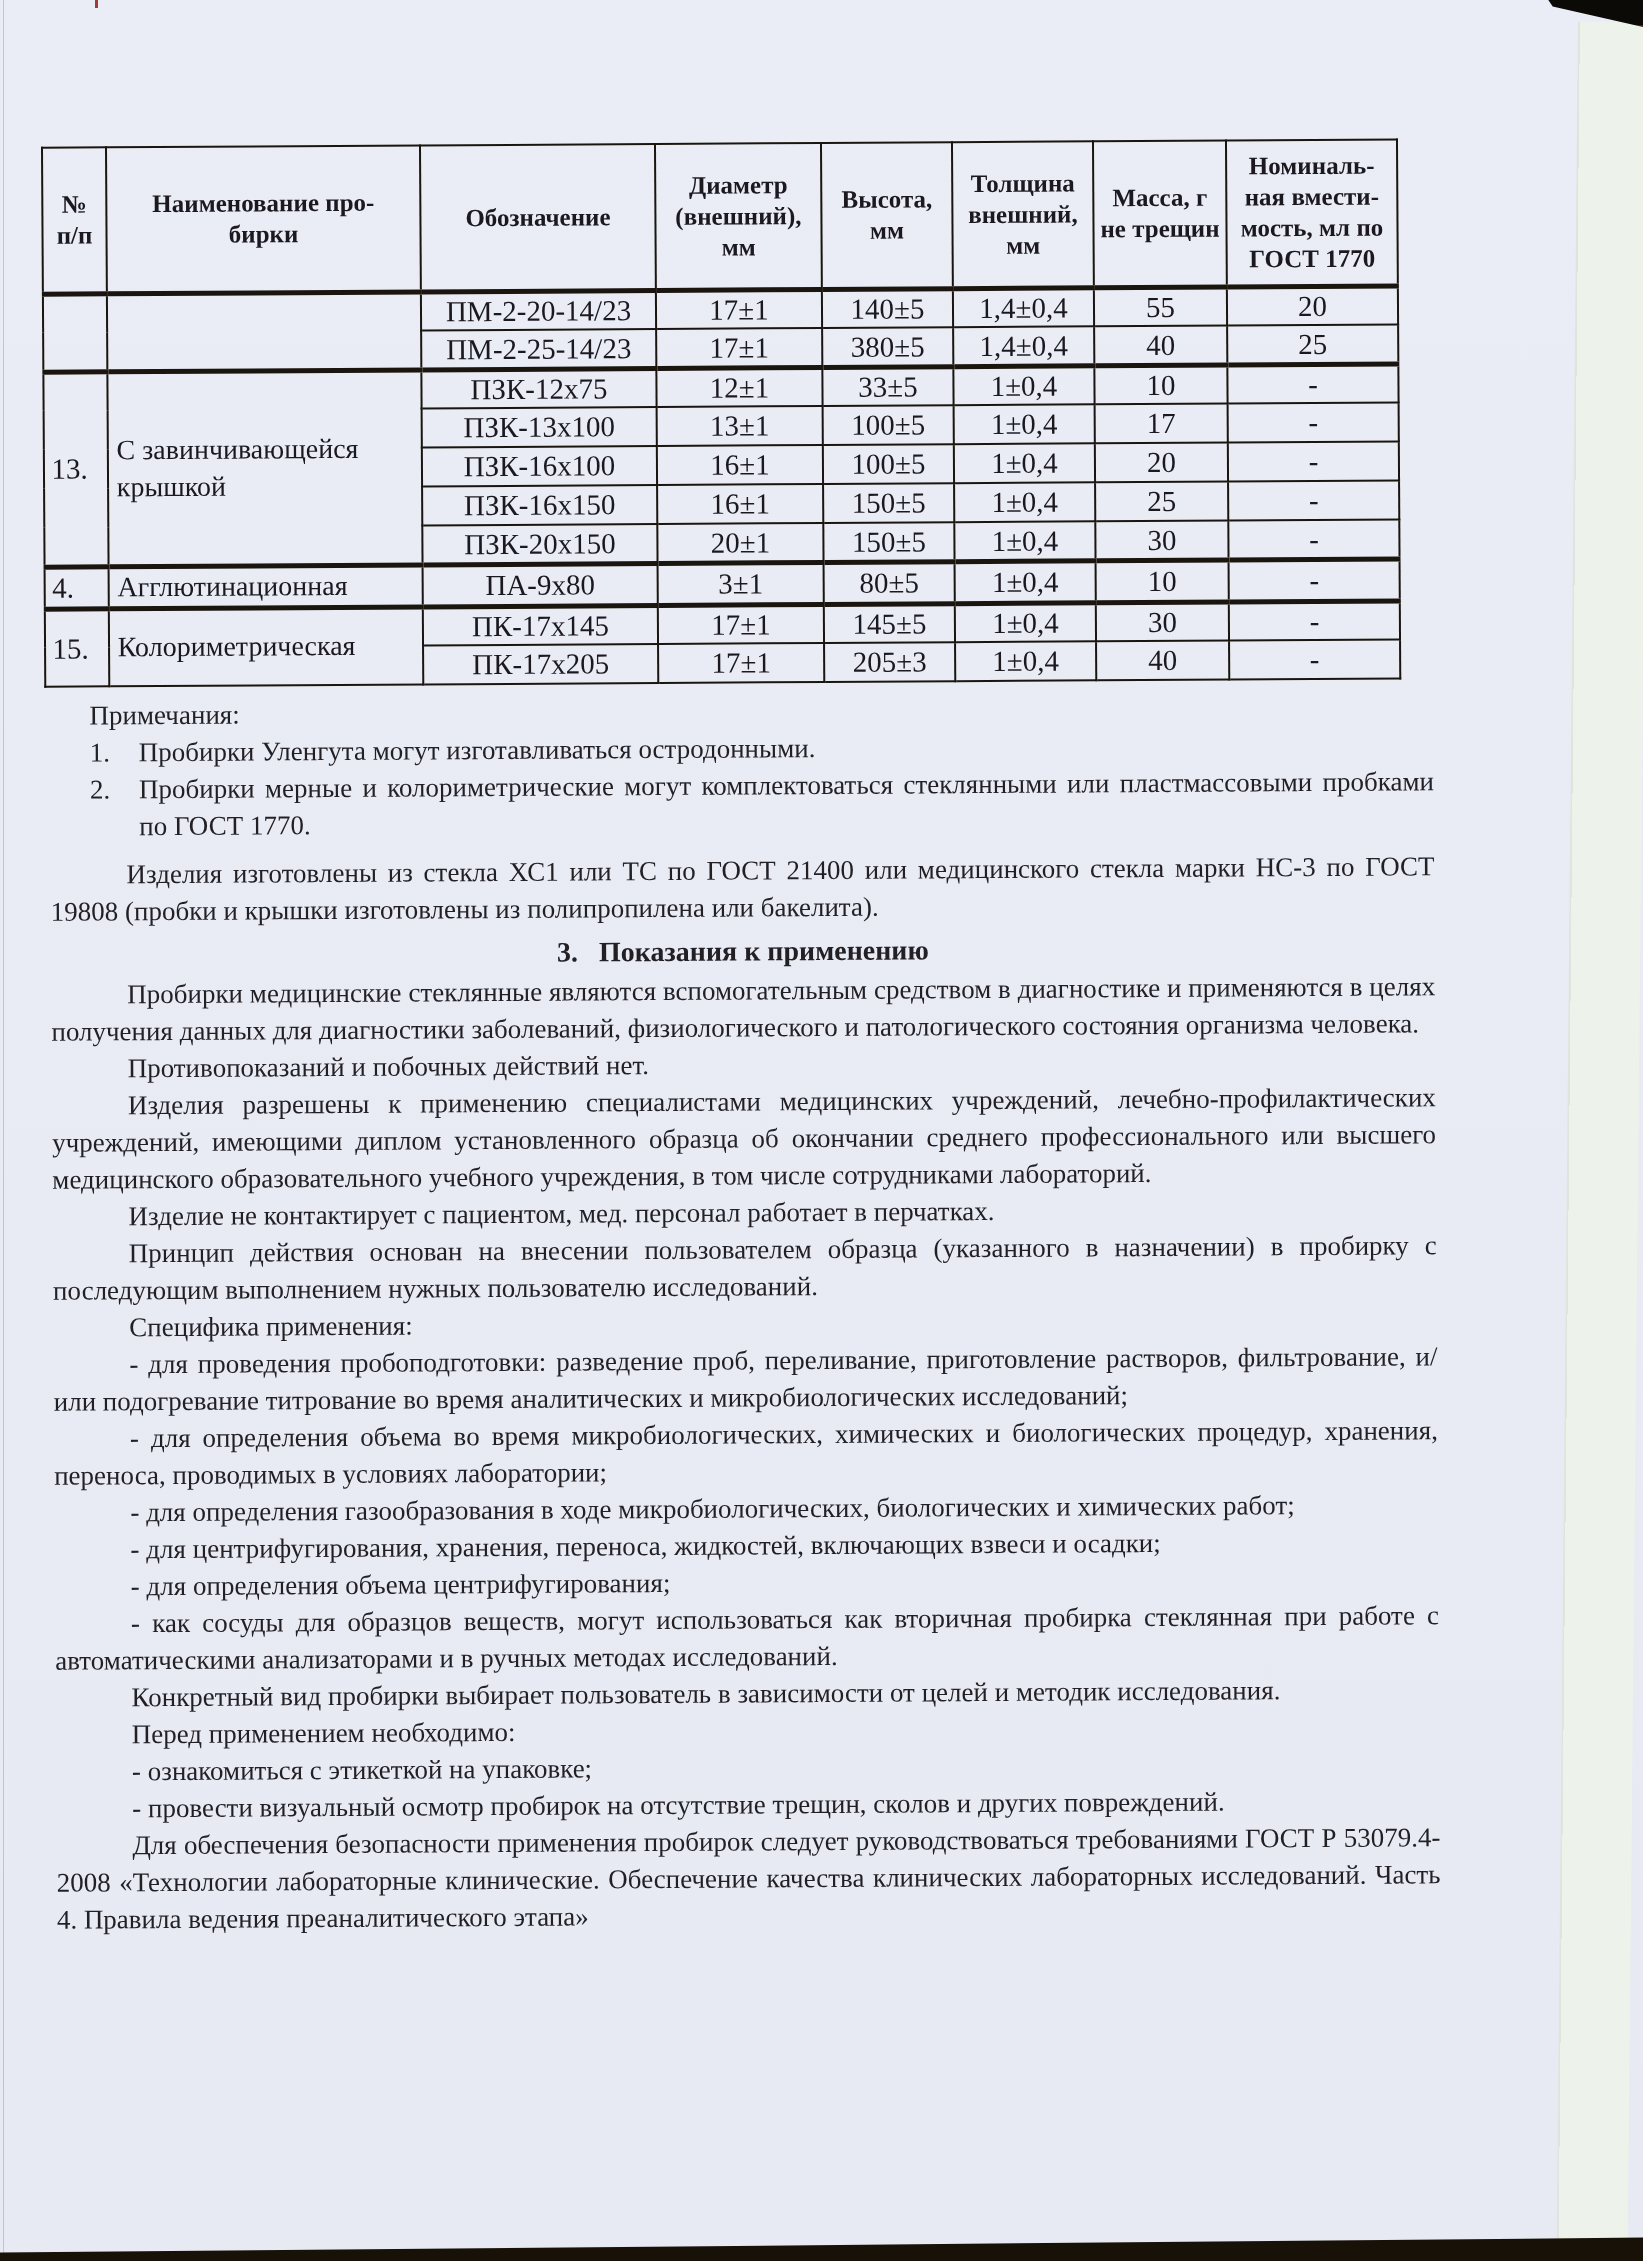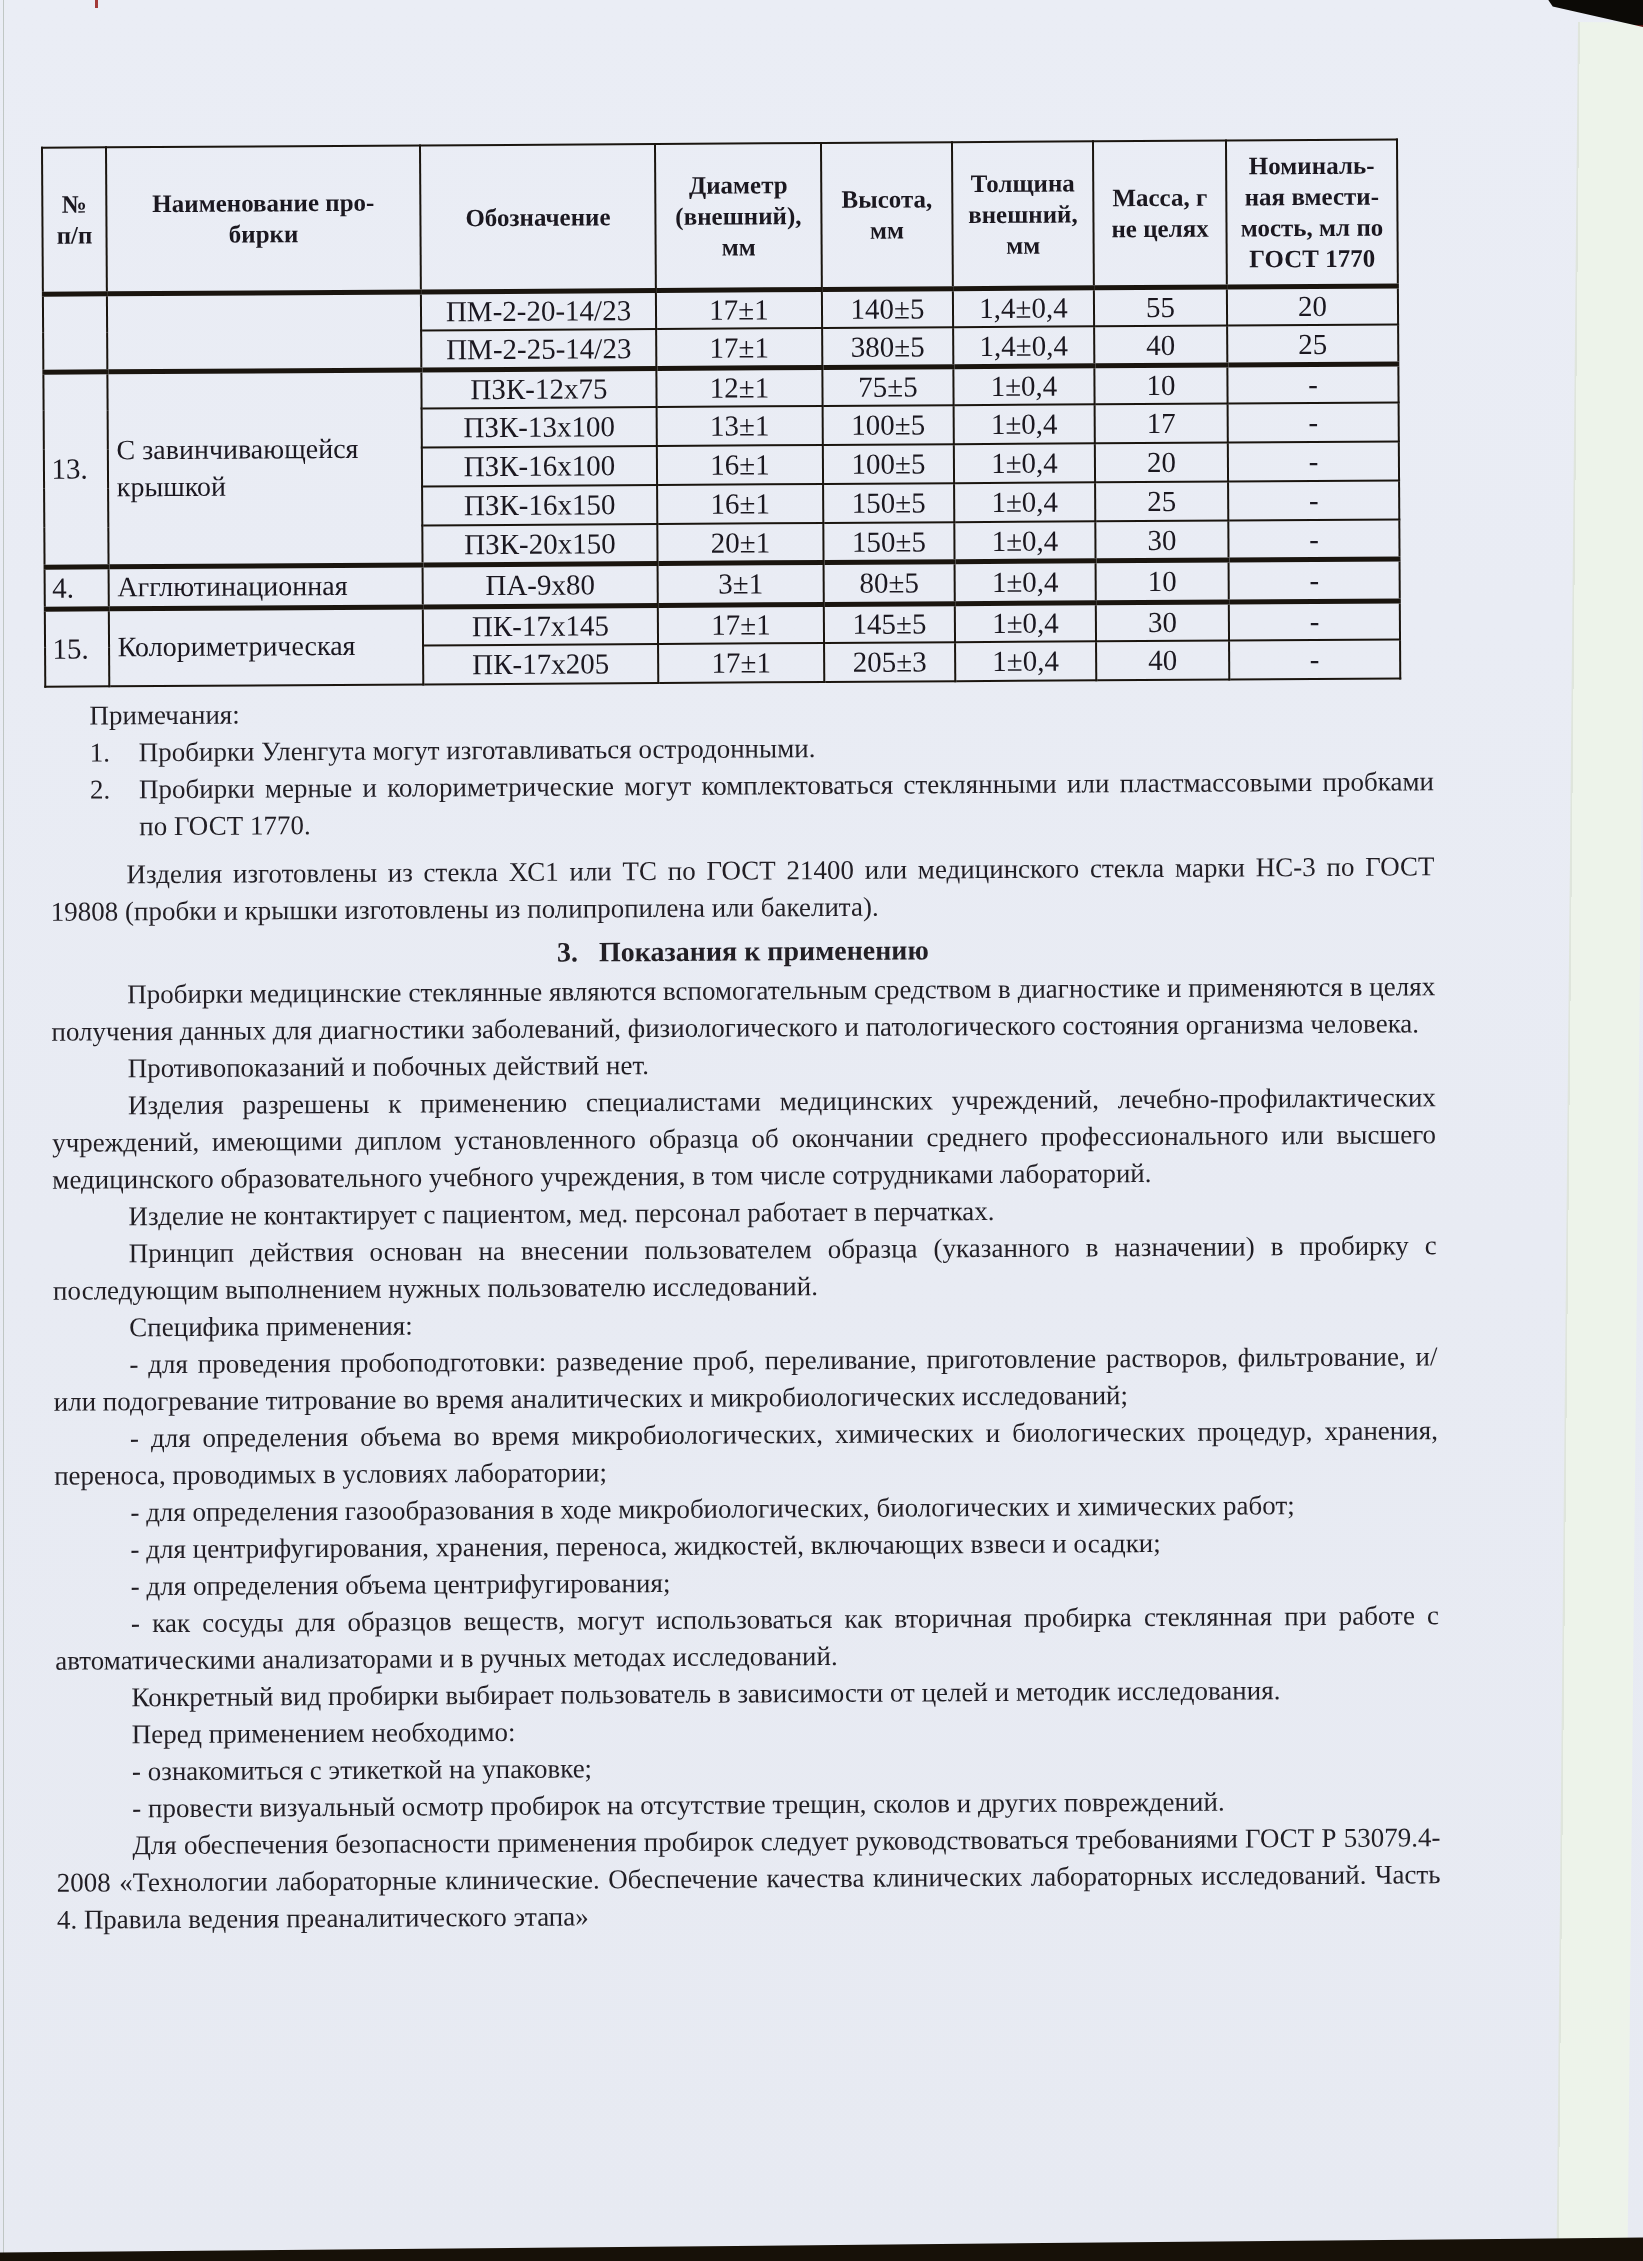--- a/index.html
+++ b/index.html
@@ -153,21 +153,21 @@
           <th>Обозначение</th>
           <th>Диаметр
 (внешний),
 мм</th>
           <th>Высота,
 мм</th>
           <th>Толщина
 внешний,
 мм</th>
           <th>Масса, г
-не целях</th>
+не трещин</th>
           <th>Номиналь-
 ная вмести-
 мость, мл по
 ГОСТ 1770</th>
         </tr>
       </thead>
       <tbody>
         <tr>
           <td class="c-num" rowspan="2"></td>
           <td class="c-name" rowspan="2"></td>
@@ -186,21 +186,21 @@
           <td>40</td>
           <td>25</td>
         </tr>
 
         <tr class="block-start">
           <td class="c-num" rowspan="5">13.</td>
           <td class="c-name" rowspan="5">С завинчивающейся
 крышкой</td>
           <td>ПЗК-12х75</td>
           <td>12±1</td>
-          <td>75±5</td>
+          <td>33±5</td>
           <td>1±0,4</td>
           <td>10</td>
           <td>-</td>
         </tr>
         <tr>
           <td>ПЗК-13х100</td>
           <td>13±1</td>
           <td>100±5</td>
           <td>1±0,4</td>
           <td>17</td>

